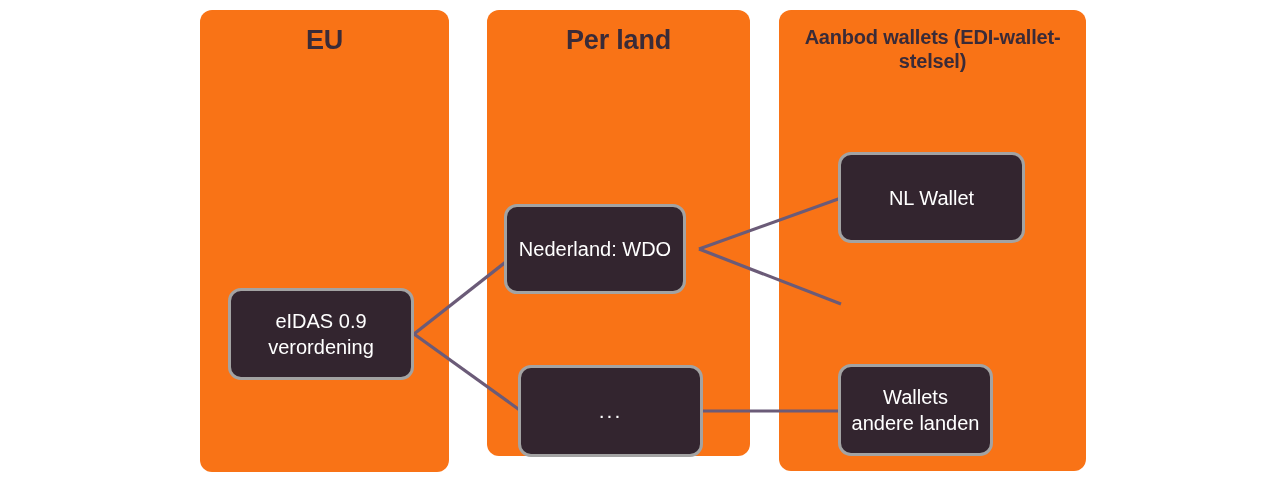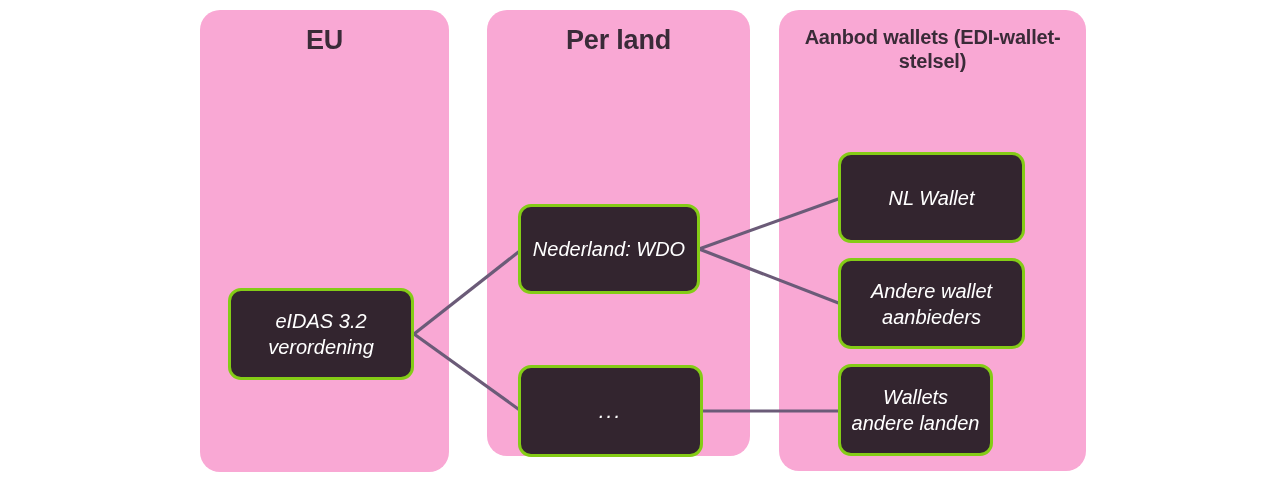--- a/index.html
+++ b/index.html
@@ -12,52 +12,51 @@
   }
   #canvas {
     position: relative;
     width: 1287px;
     height: 485px;
     background: #ffffff;
     overflow: hidden;
   }
   .panel {
     position: absolute;
-    background: #f9a8d4;
-    border-radius: 20px;
+    background: #f97316;
+    border-radius: 12px;
     box-sizing: border-box;
   }
   .panel-title {
     position: absolute;
     left: 8px;
     right: 8px;
     top: 14px;
     text-align: center;
     color: #3A2B38;
     font-weight: bold;
     font-size: 27px;
     line-height: 1.22;
     letter-spacing: -0.2px;
   }
   .node {
     position: absolute;
     background: #33252F;
-    border: 3px solid #84cc16;
+    border: 3px solid #a3a3a3;
     border-radius: 13px;
     box-sizing: border-box;
     display: flex;
     align-items: center;
     justify-content: center;
     text-align: center;
     color: #FFFFFF;
     font-size: 20px;
     line-height: 1.3;
     padding: 4px 10px;
     z-index: 3;
-    font-style: italic;
   }
   .node-label {
     display: block;
     width: 100%;
   }
   .node.dots .node-label {
     letter-spacing: 2px;
     font-size: 21px;
   }
   svg.edges {
@@ -94,36 +93,33 @@
     <line x1="414" y1="334" x2="521" y2="411" stroke="#6B5B78" stroke-width="3.2"></line>
 
     <line x1="699" y1="249" x2="841" y2="198" stroke="#6B5B78" stroke-width="3.2"></line>
 
     <line x1="699" y1="249" x2="841" y2="304" stroke="#6B5B78" stroke-width="3.2"></line>
 
     <line x1="701" y1="411" x2="841" y2="411" stroke="#6B5B78" stroke-width="3.2"></line>
   </svg>
 
   <div class="node" style="left:228px; top:288px; width:186px; height:92px;">
-    <span class="node-label">eIDAS 3.2 verordening</span>
+    <span class="node-label">eIDAS 0.9 verordening</span>
   </div>
 
-  <div class="node" style="left:518px; top:204px; width:182px; height:90px;">
+  <div class="node" style="left:504px; top:204px; width:182px; height:90px;">
     <span class="node-label">Nederland: WDO</span>
   </div>
 
   <div class="node dots" style="left:518px; top:365px; width:185px; height:92px;">
     <span class="node-label">...</span>
   </div>
 
   <div class="node" style="left:838px; top:152px; width:187px; height:91px;">
     <span class="node-label">NL Wallet</span>
   </div>
 
-  <div class="node" style="left:838px; top:258px; width:187px; height:91px;">
-    <span class="node-label">Andere wallet aanbieders</span>
-  </div>
 
   <div class="node" style="left:838px; top:364px; width:155px; height:92px;">
     <span class="node-label">Wallets andere landen</span>
   </div>
 
 </div>
 
 </body></html>

